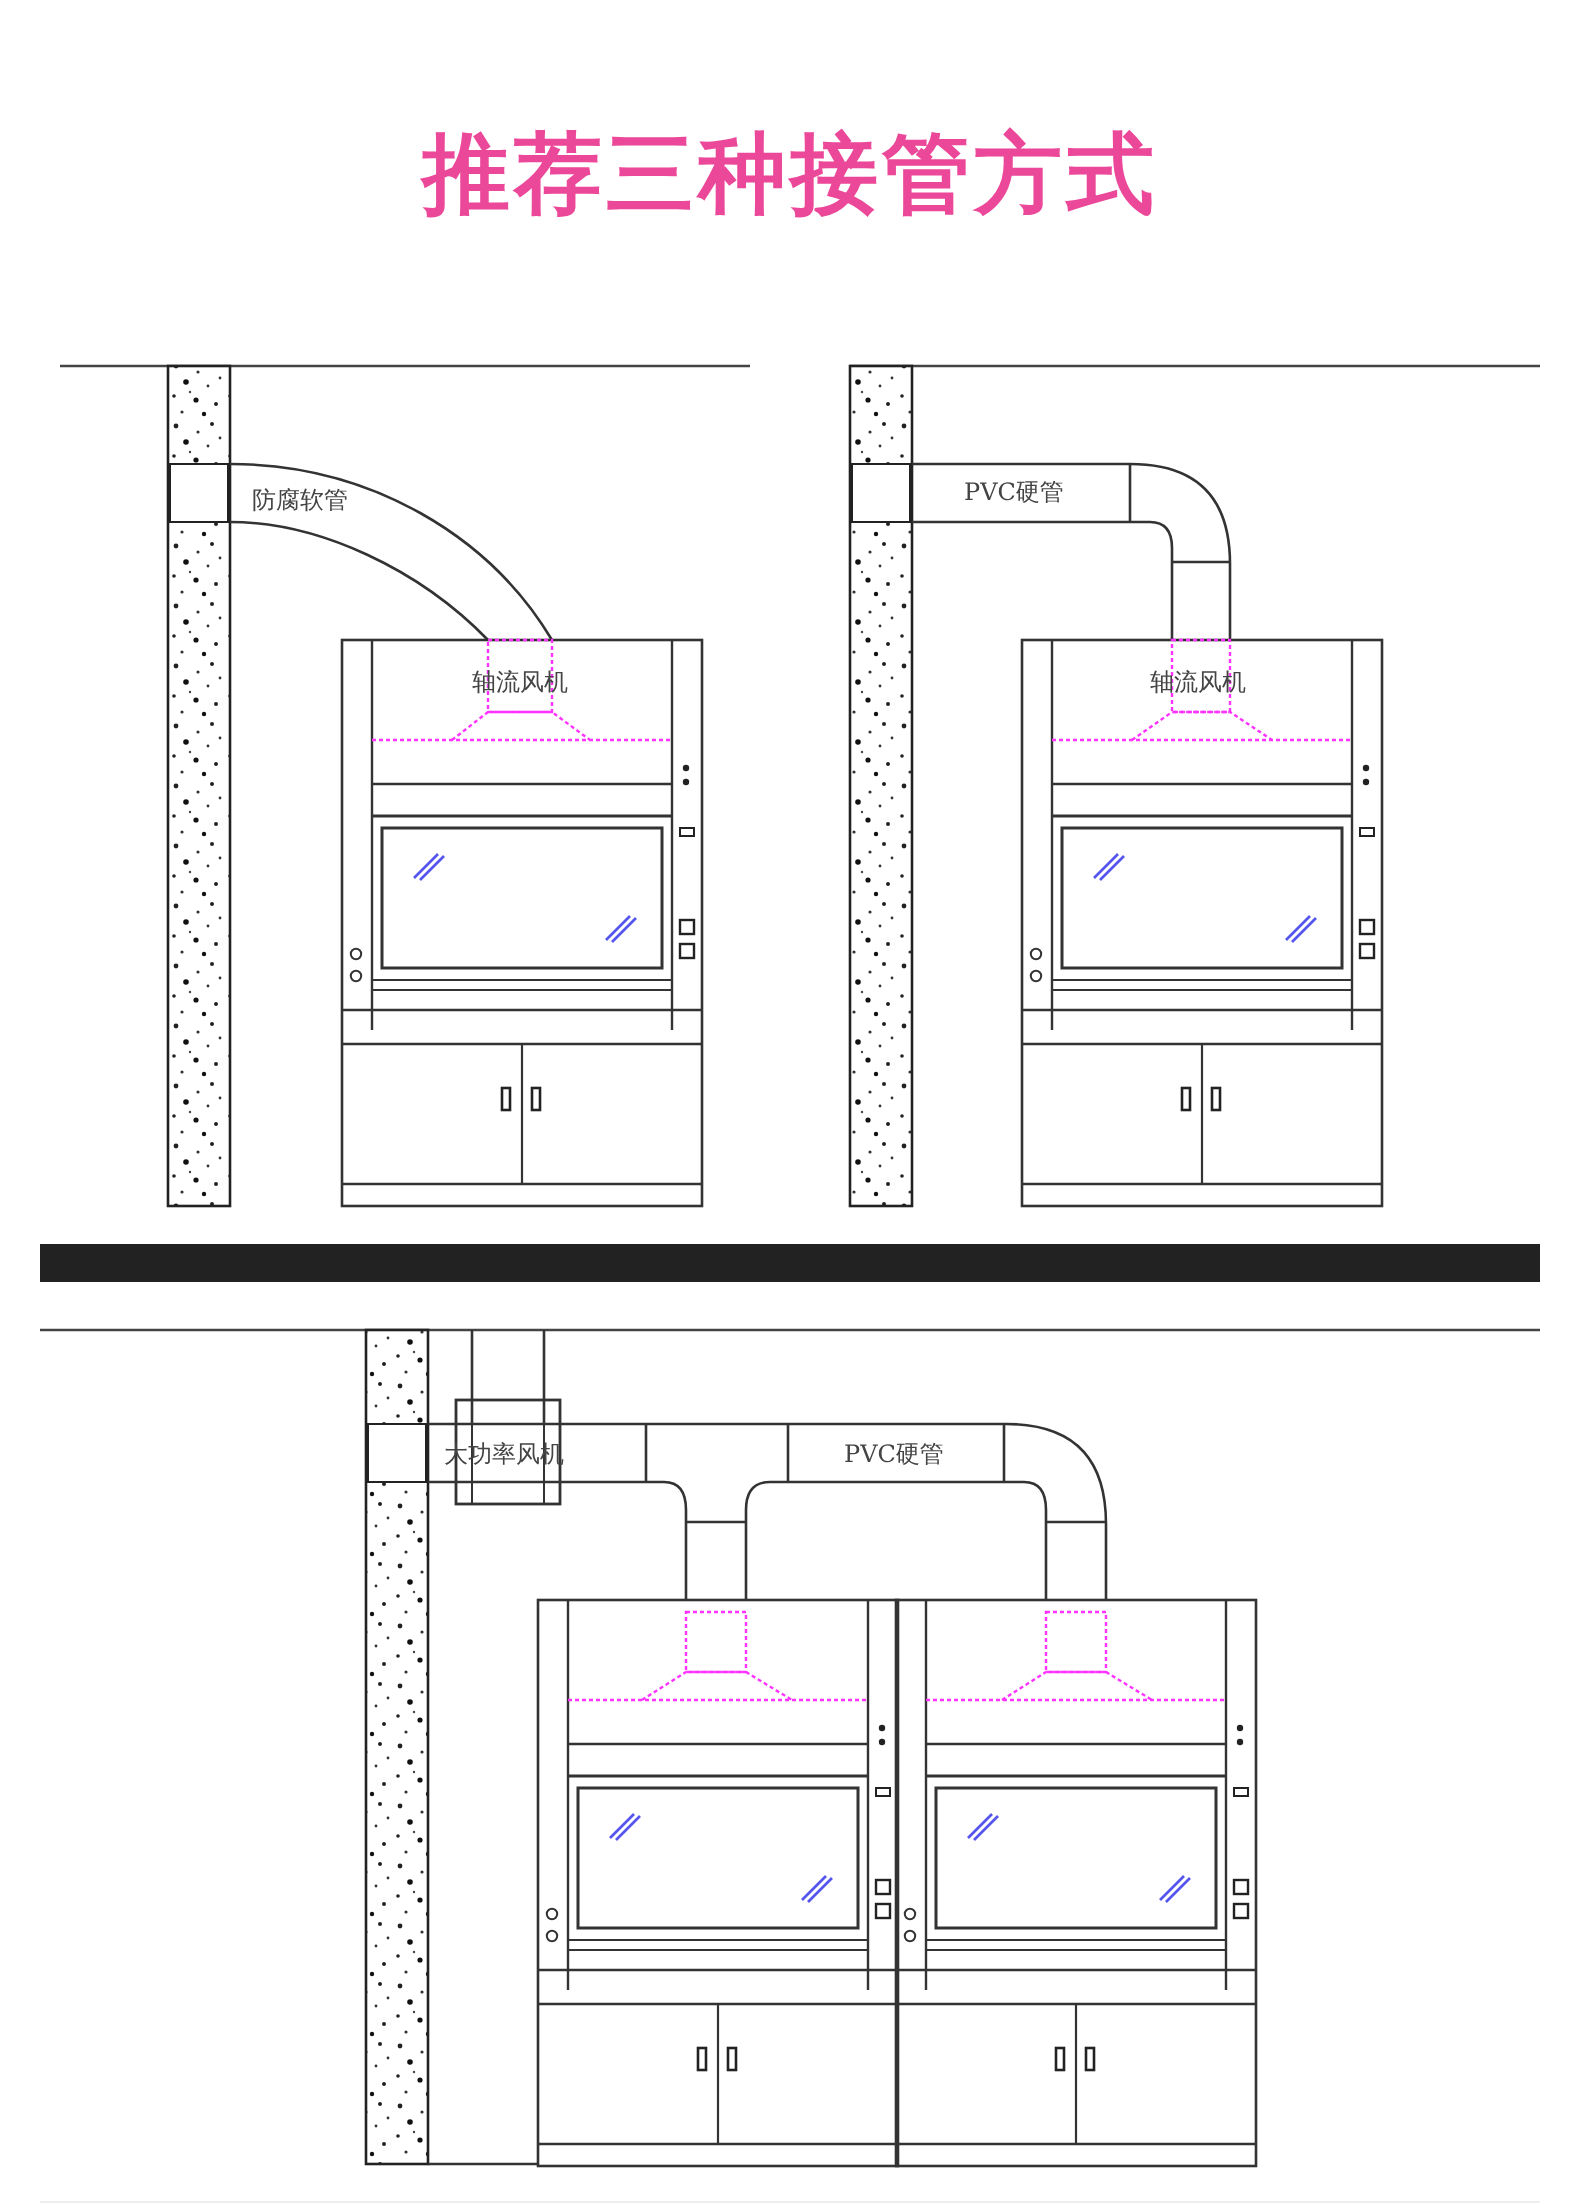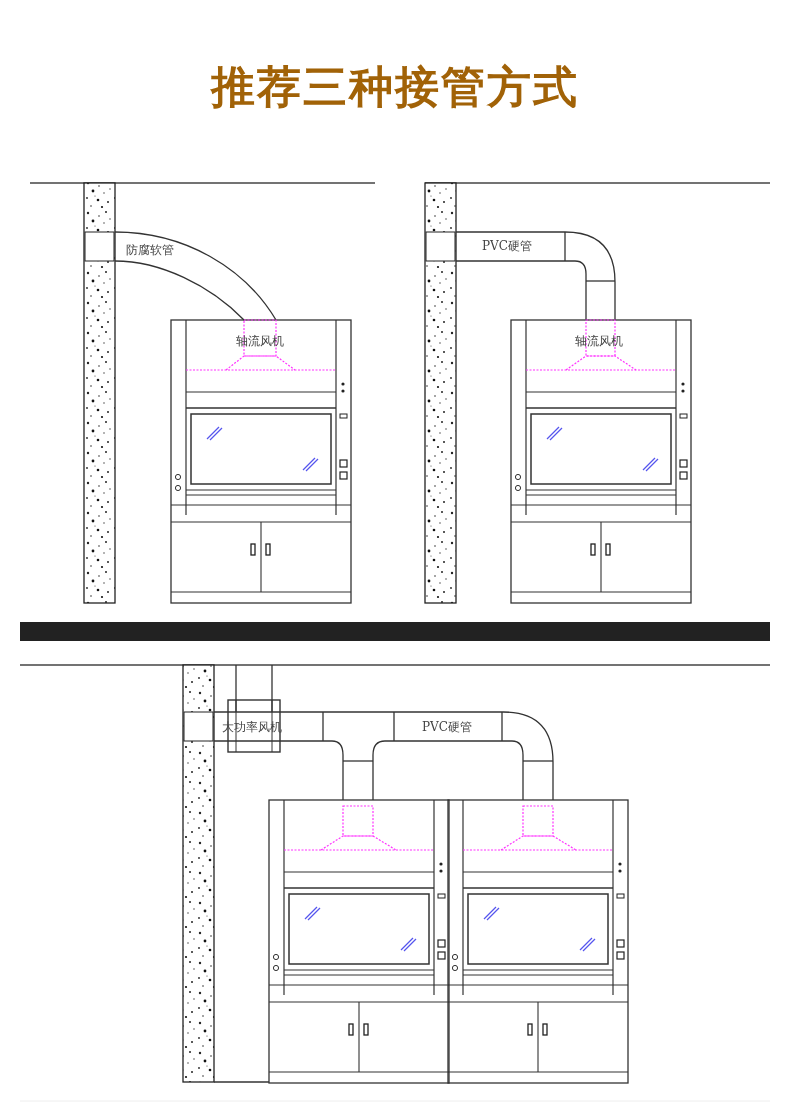--- a/index.html
+++ b/index.html
@@ -1,17 +1,17 @@
 <!DOCTYPE html>
 <html><head>
 <meta charset="utf-8">
 <style>
   html,body{margin:0;padding:0;background:#ffffff;}
   body{width:790px;height:1102px;position:relative;overflow:hidden;font-family:"DejaVu Sans",sans-serif;}
-  .title{position:absolute;left:0;top:58px;width:790px;text-align:center;font-size:44px;font-weight:bold;color:#a16207;letter-spacing:2px;font-family:"DejaVu Sans",sans-serif;}
+  .title{position:absolute;left:0;top:58px;width:790px;text-align:center;font-size:44px;font-weight:bold;color:#ec4899;letter-spacing:2px;font-family:"DejaVu Sans",sans-serif;}
   svg{position:absolute;left:0;top:0;}
   .lbl{font-family:"DejaVu Serif",serif;font-size:12px;fill:#444;}
   .band{position:absolute;left:20px;top:622px;width:750px;height:19px;background:#222;}
 </style>
 </head>
 <body>
 
 <div class="title">推荐三种接管方式</div>
 
 <svg width="790" height="1102" viewBox="0 0 790 1102">

